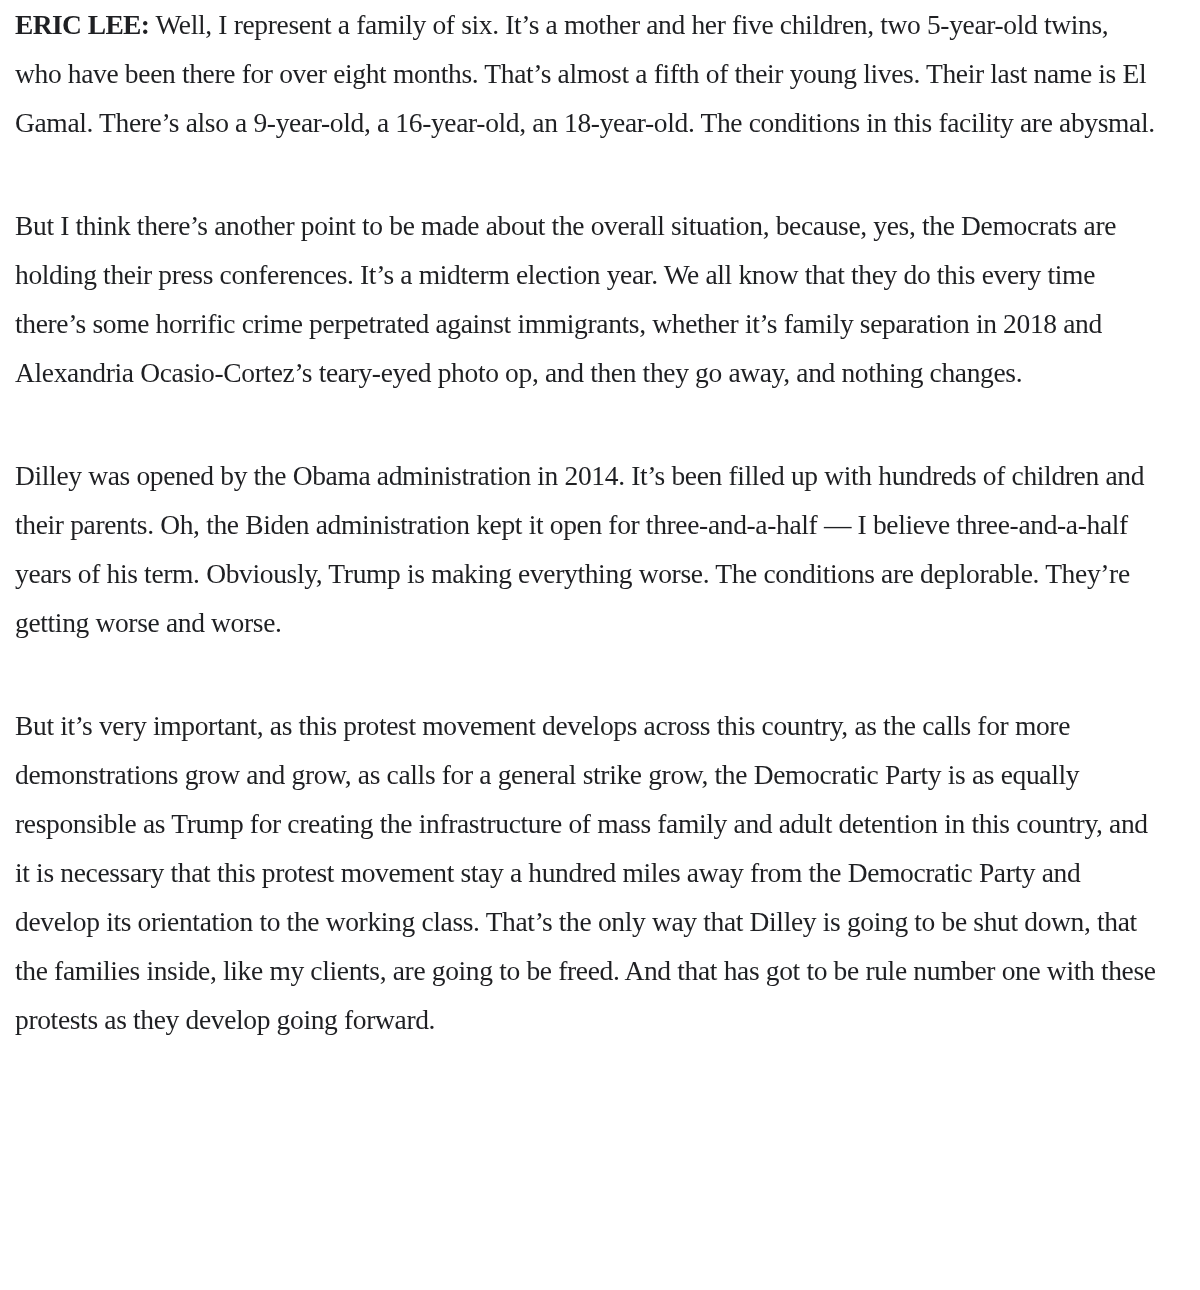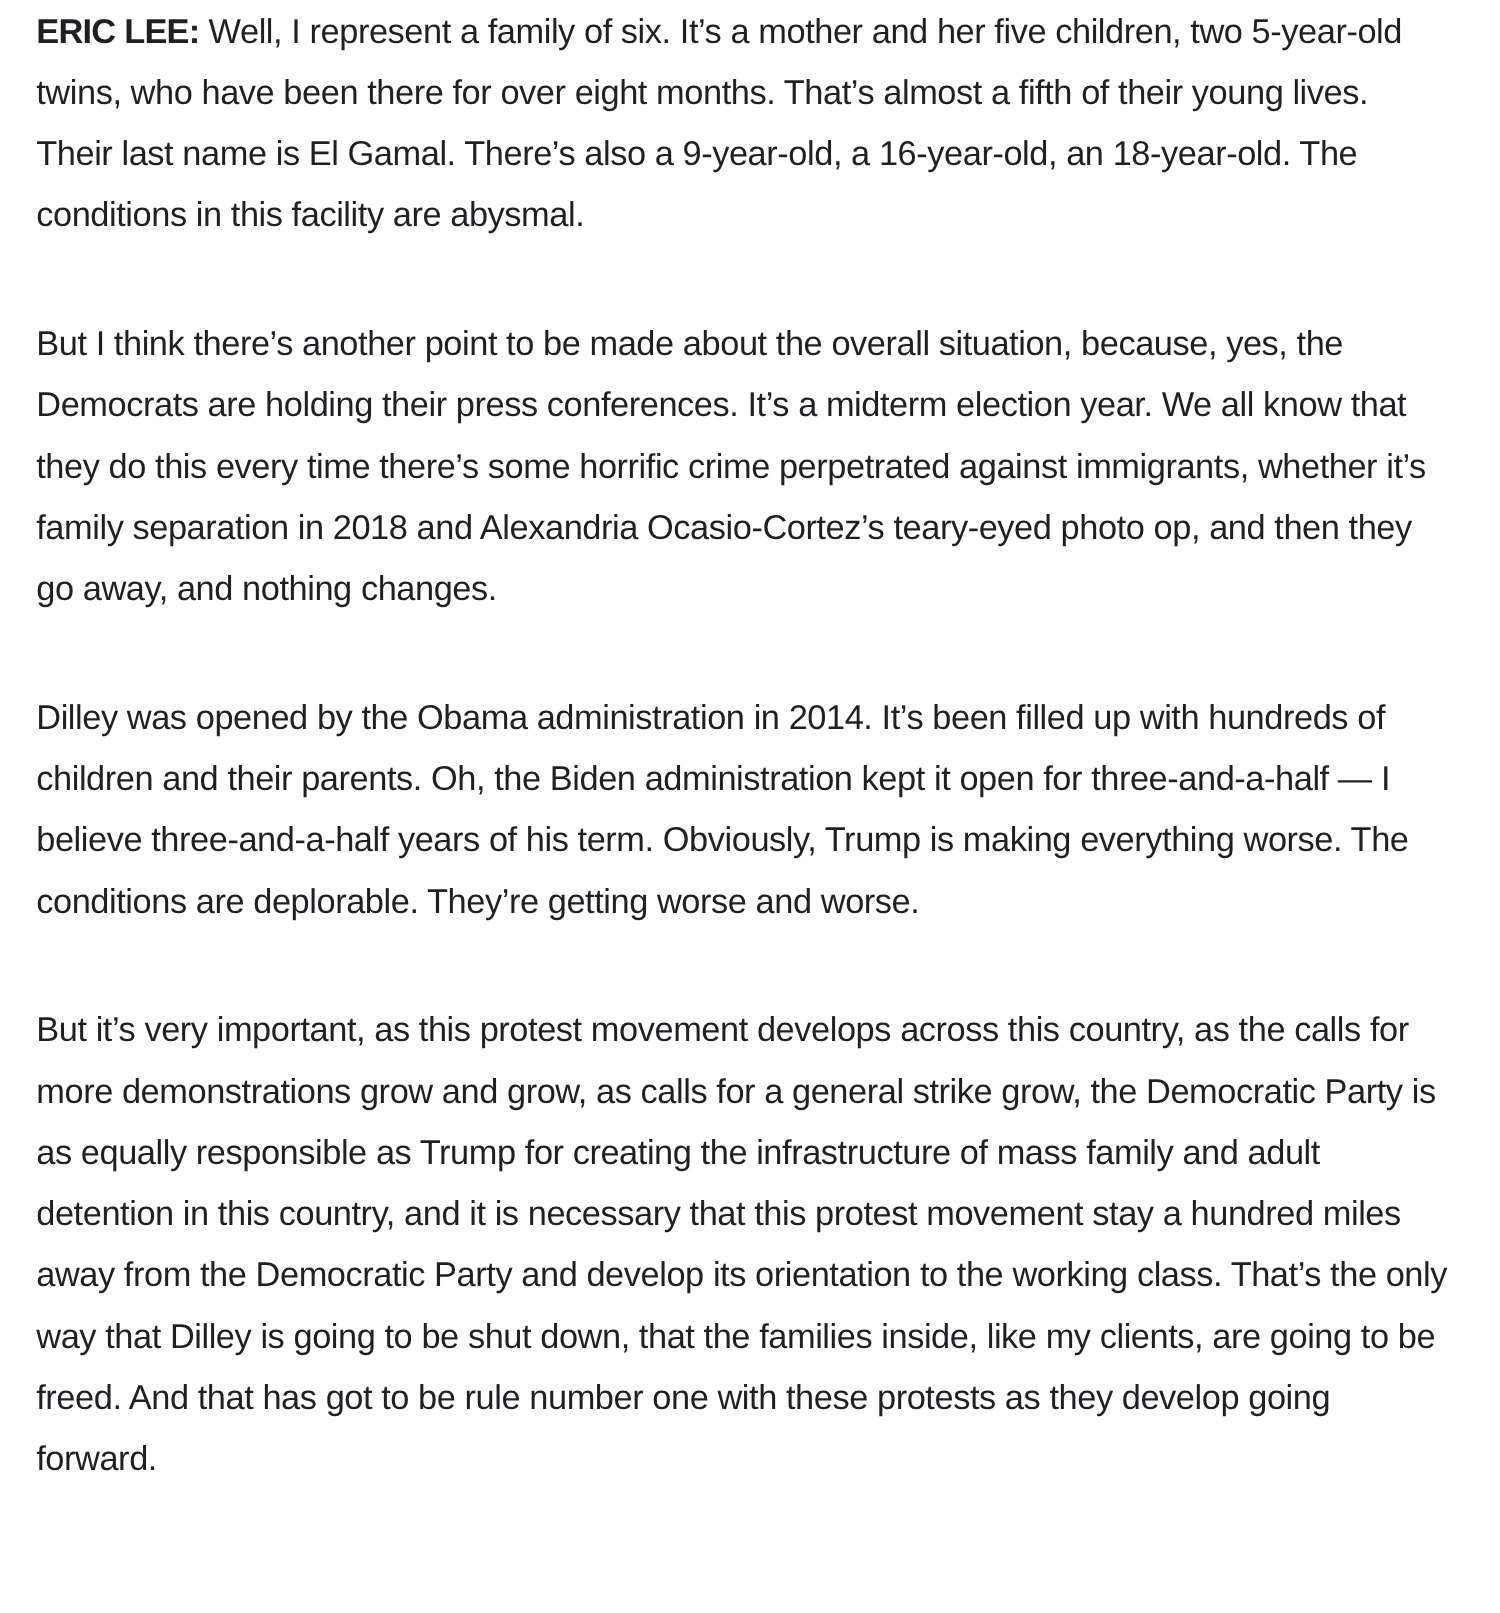--- a/index.html
+++ b/index.html
@@ -6,24 +6,24 @@
       margin: 0;
       padding: 0;
       background: #ffffff;
     }
     body {
       width: 1200px;
       height: 1290px;
       overflow: hidden;
     }
     .article {
-      padding: 0 40px 0 29px;
+      padding: 0 40px 0 15px;
       box-sizing: border-box;
       width: 1200px;
-      font-family: Liberation Sans, sans-serif;
+      font-family: Liberation Serif, serif;
       font-size: 27.5px;
       line-height: 49px;
       color: #1f2023;
       letter-spacing: -0.35px;
     }
     .article p {
       margin: 0 0 54px 0;
     }
     .article p:first-child {
       margin-top: 0;

